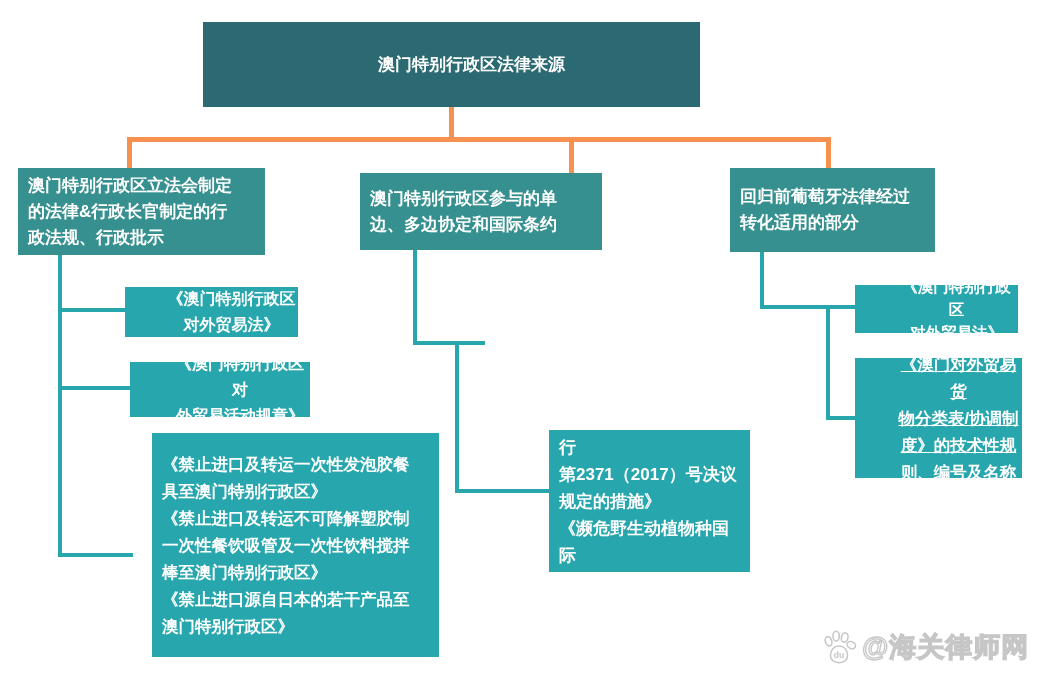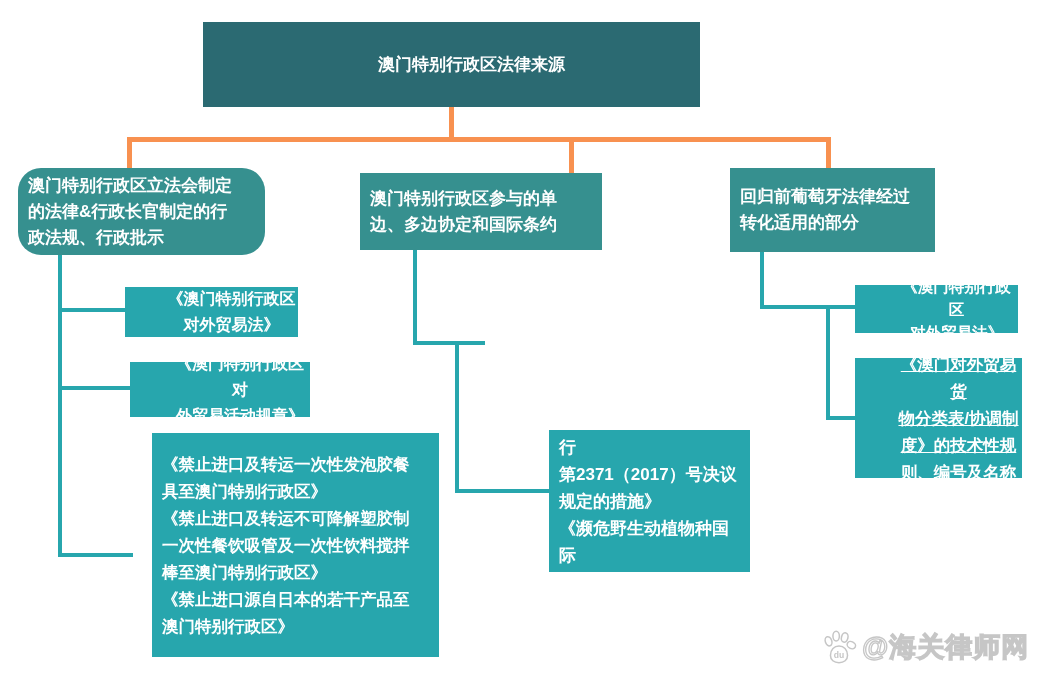--- a/index.html
+++ b/index.html
@@ -47,21 +47,21 @@
 <div id="canvas">
 
   <div class="node root-box center" style="left:203px;top:22px;width:497px;height:85px;">澳门特别行政区法律来源</div>
 
   <div class="conn conn-orange" style="left:449px;top:107px;width:5px;height:33px;"></div>
   <div class="conn conn-orange" style="left:127px;top:137px;width:704px;height:5px;"></div>
   <div class="conn conn-orange" style="left:127px;top:137px;width:5px;height:31px;"></div>
   <div class="conn conn-orange" style="left:569px;top:137px;width:5px;height:38px;"></div>
   <div class="conn conn-orange" style="left:826px;top:137px;width:5px;height:31px;"></div>
 
-  <div class="node branch-box left" style="left:18px;top:168px;width:247px;height:87px;border-radius:23px;">澳门特别行政区立法会制定
+  <div class="node branch-box left" style="left:18px;top:168px;width:247px;height:87px;">澳门特别行政区立法会制定
 的法律&amp;行政长官制定的行
 政法规、行政批示</div>
   <div class="node branch-box left" style="left:360px;top:173px;width:242px;height:77px;">澳门特别行政区参与的单
 边、多边协定和国际条约</div>
   <div class="node branch-box left" style="left:730px;top:168px;width:205px;height:84px;">回归前葡萄牙法律经过
 转化适用的部分</div>
 
   <div class="conn conn-teal" style="left:58px;top:255px;width:4px;height:302px;"></div>
   <div class="conn conn-teal" style="left:58px;top:308px;width:67px;height:4px;"></div>
   <div class="conn conn-teal" style="left:58px;top:386px;width:72px;height:4px;"></div>

